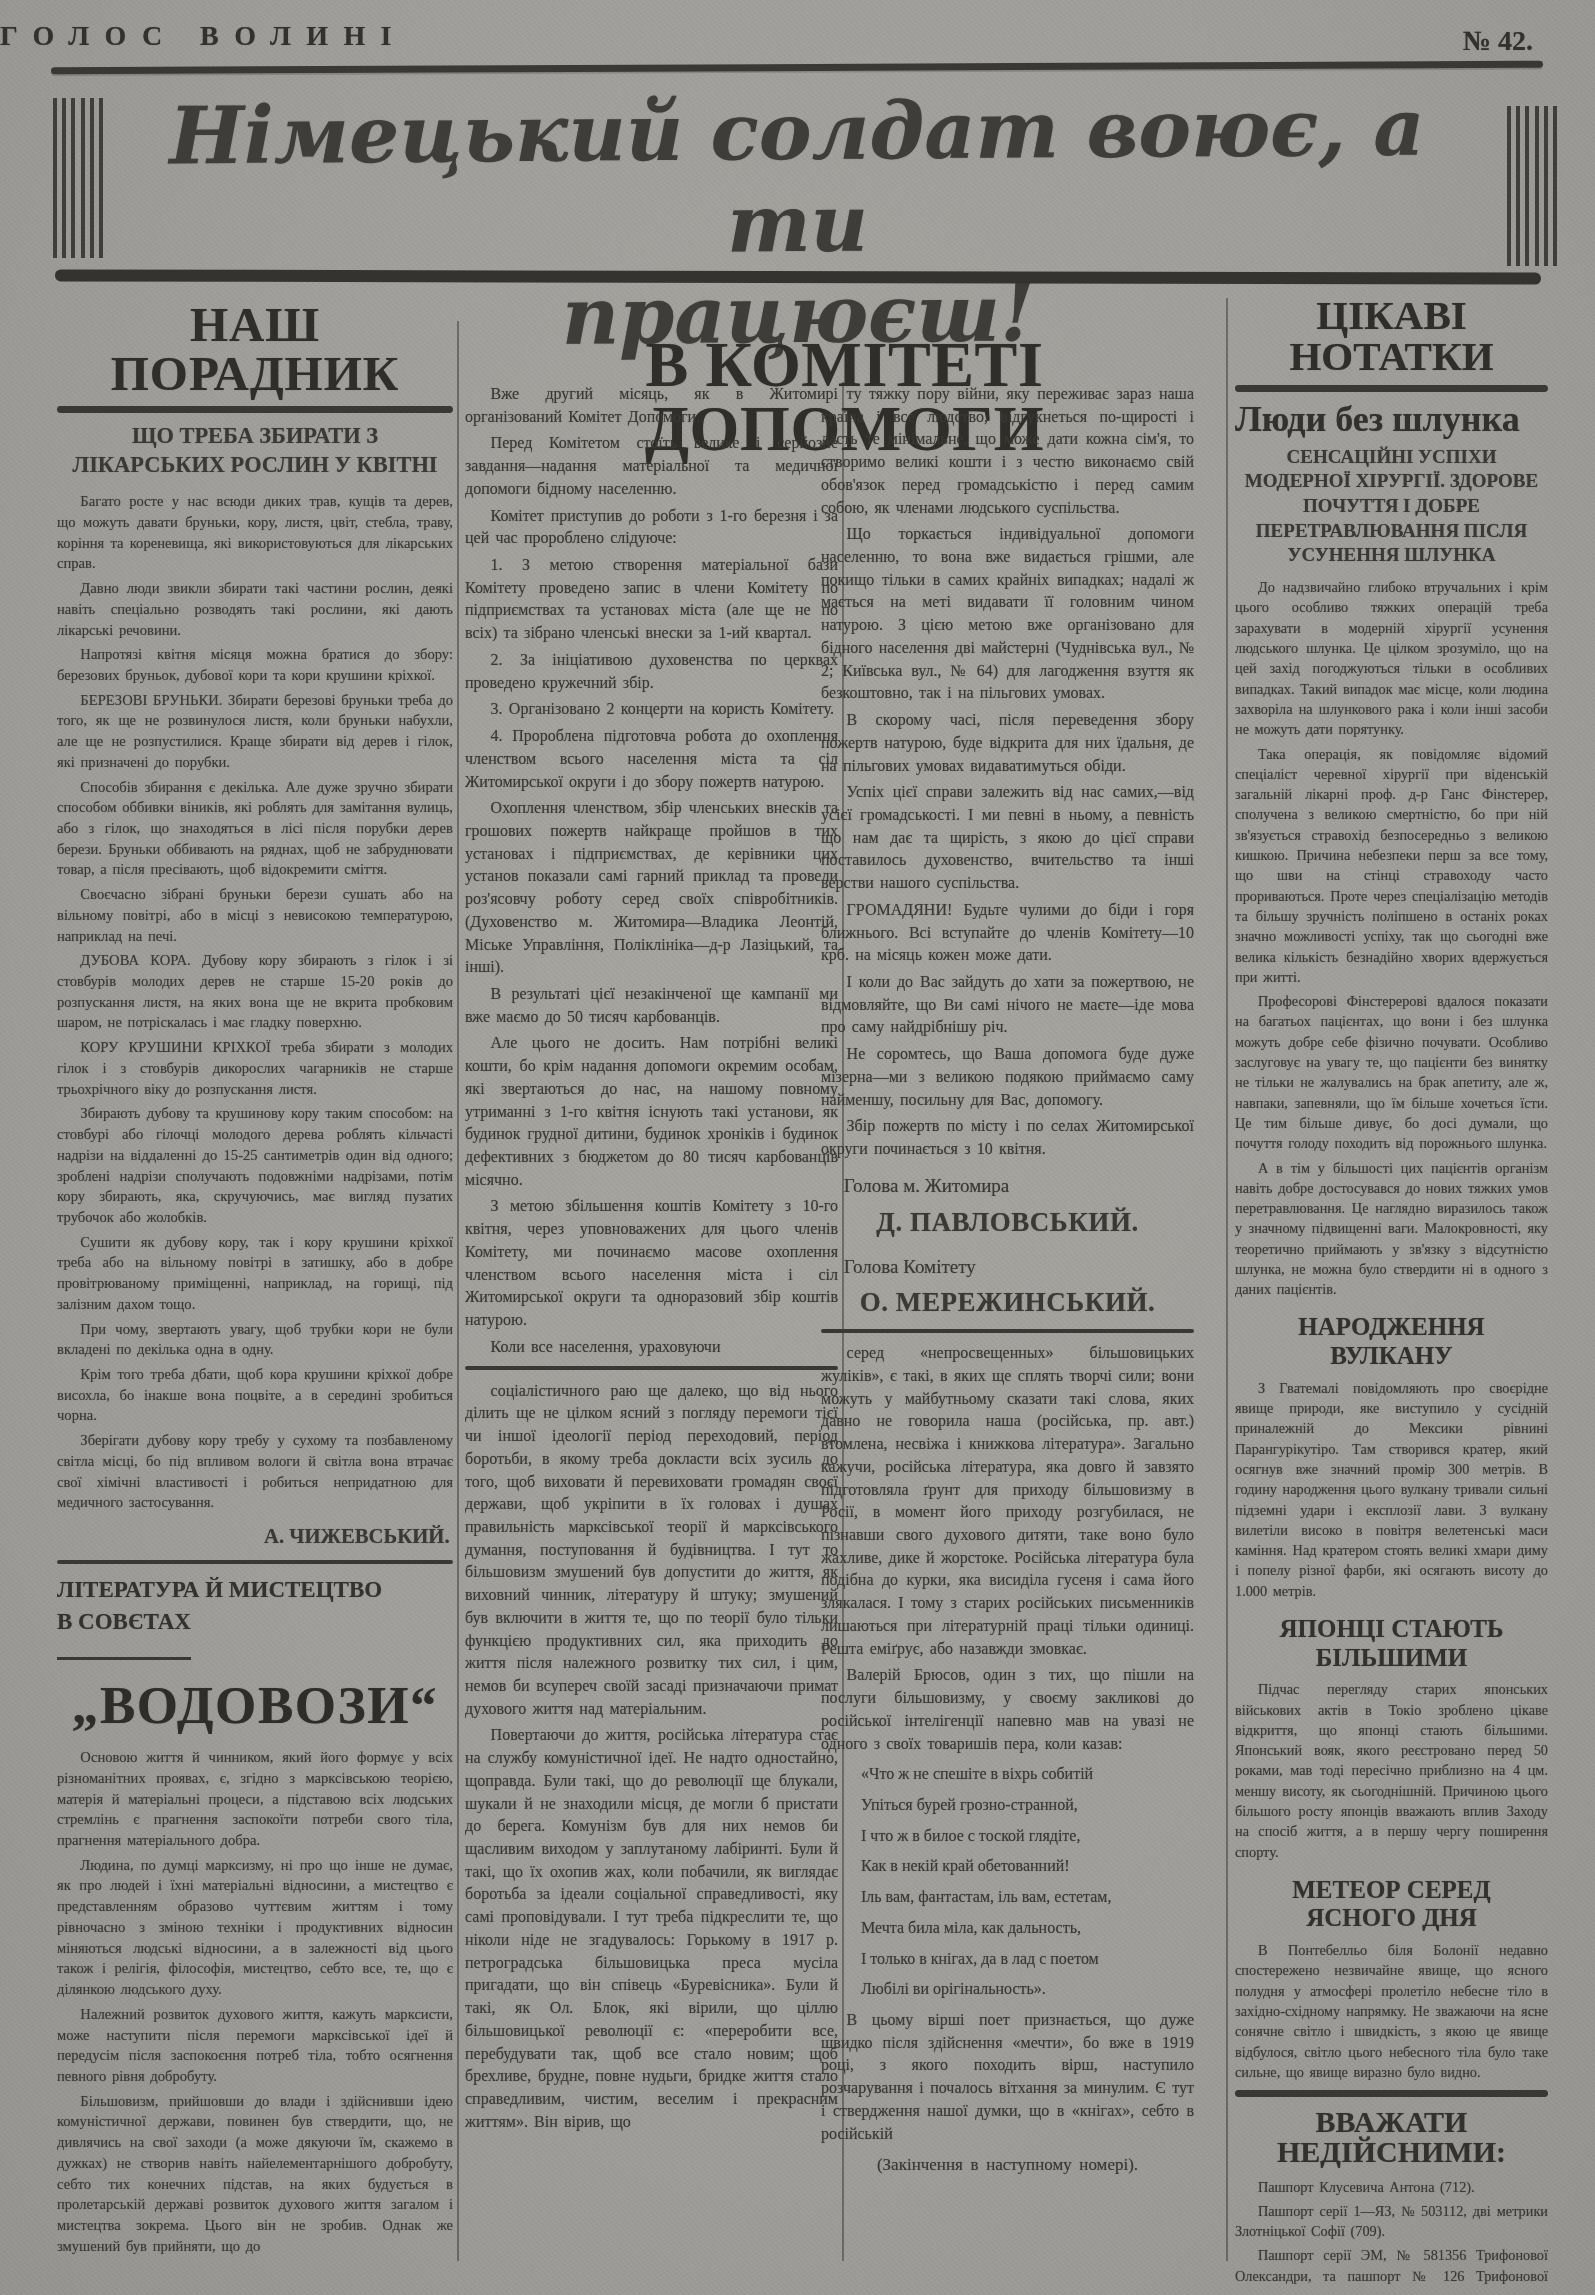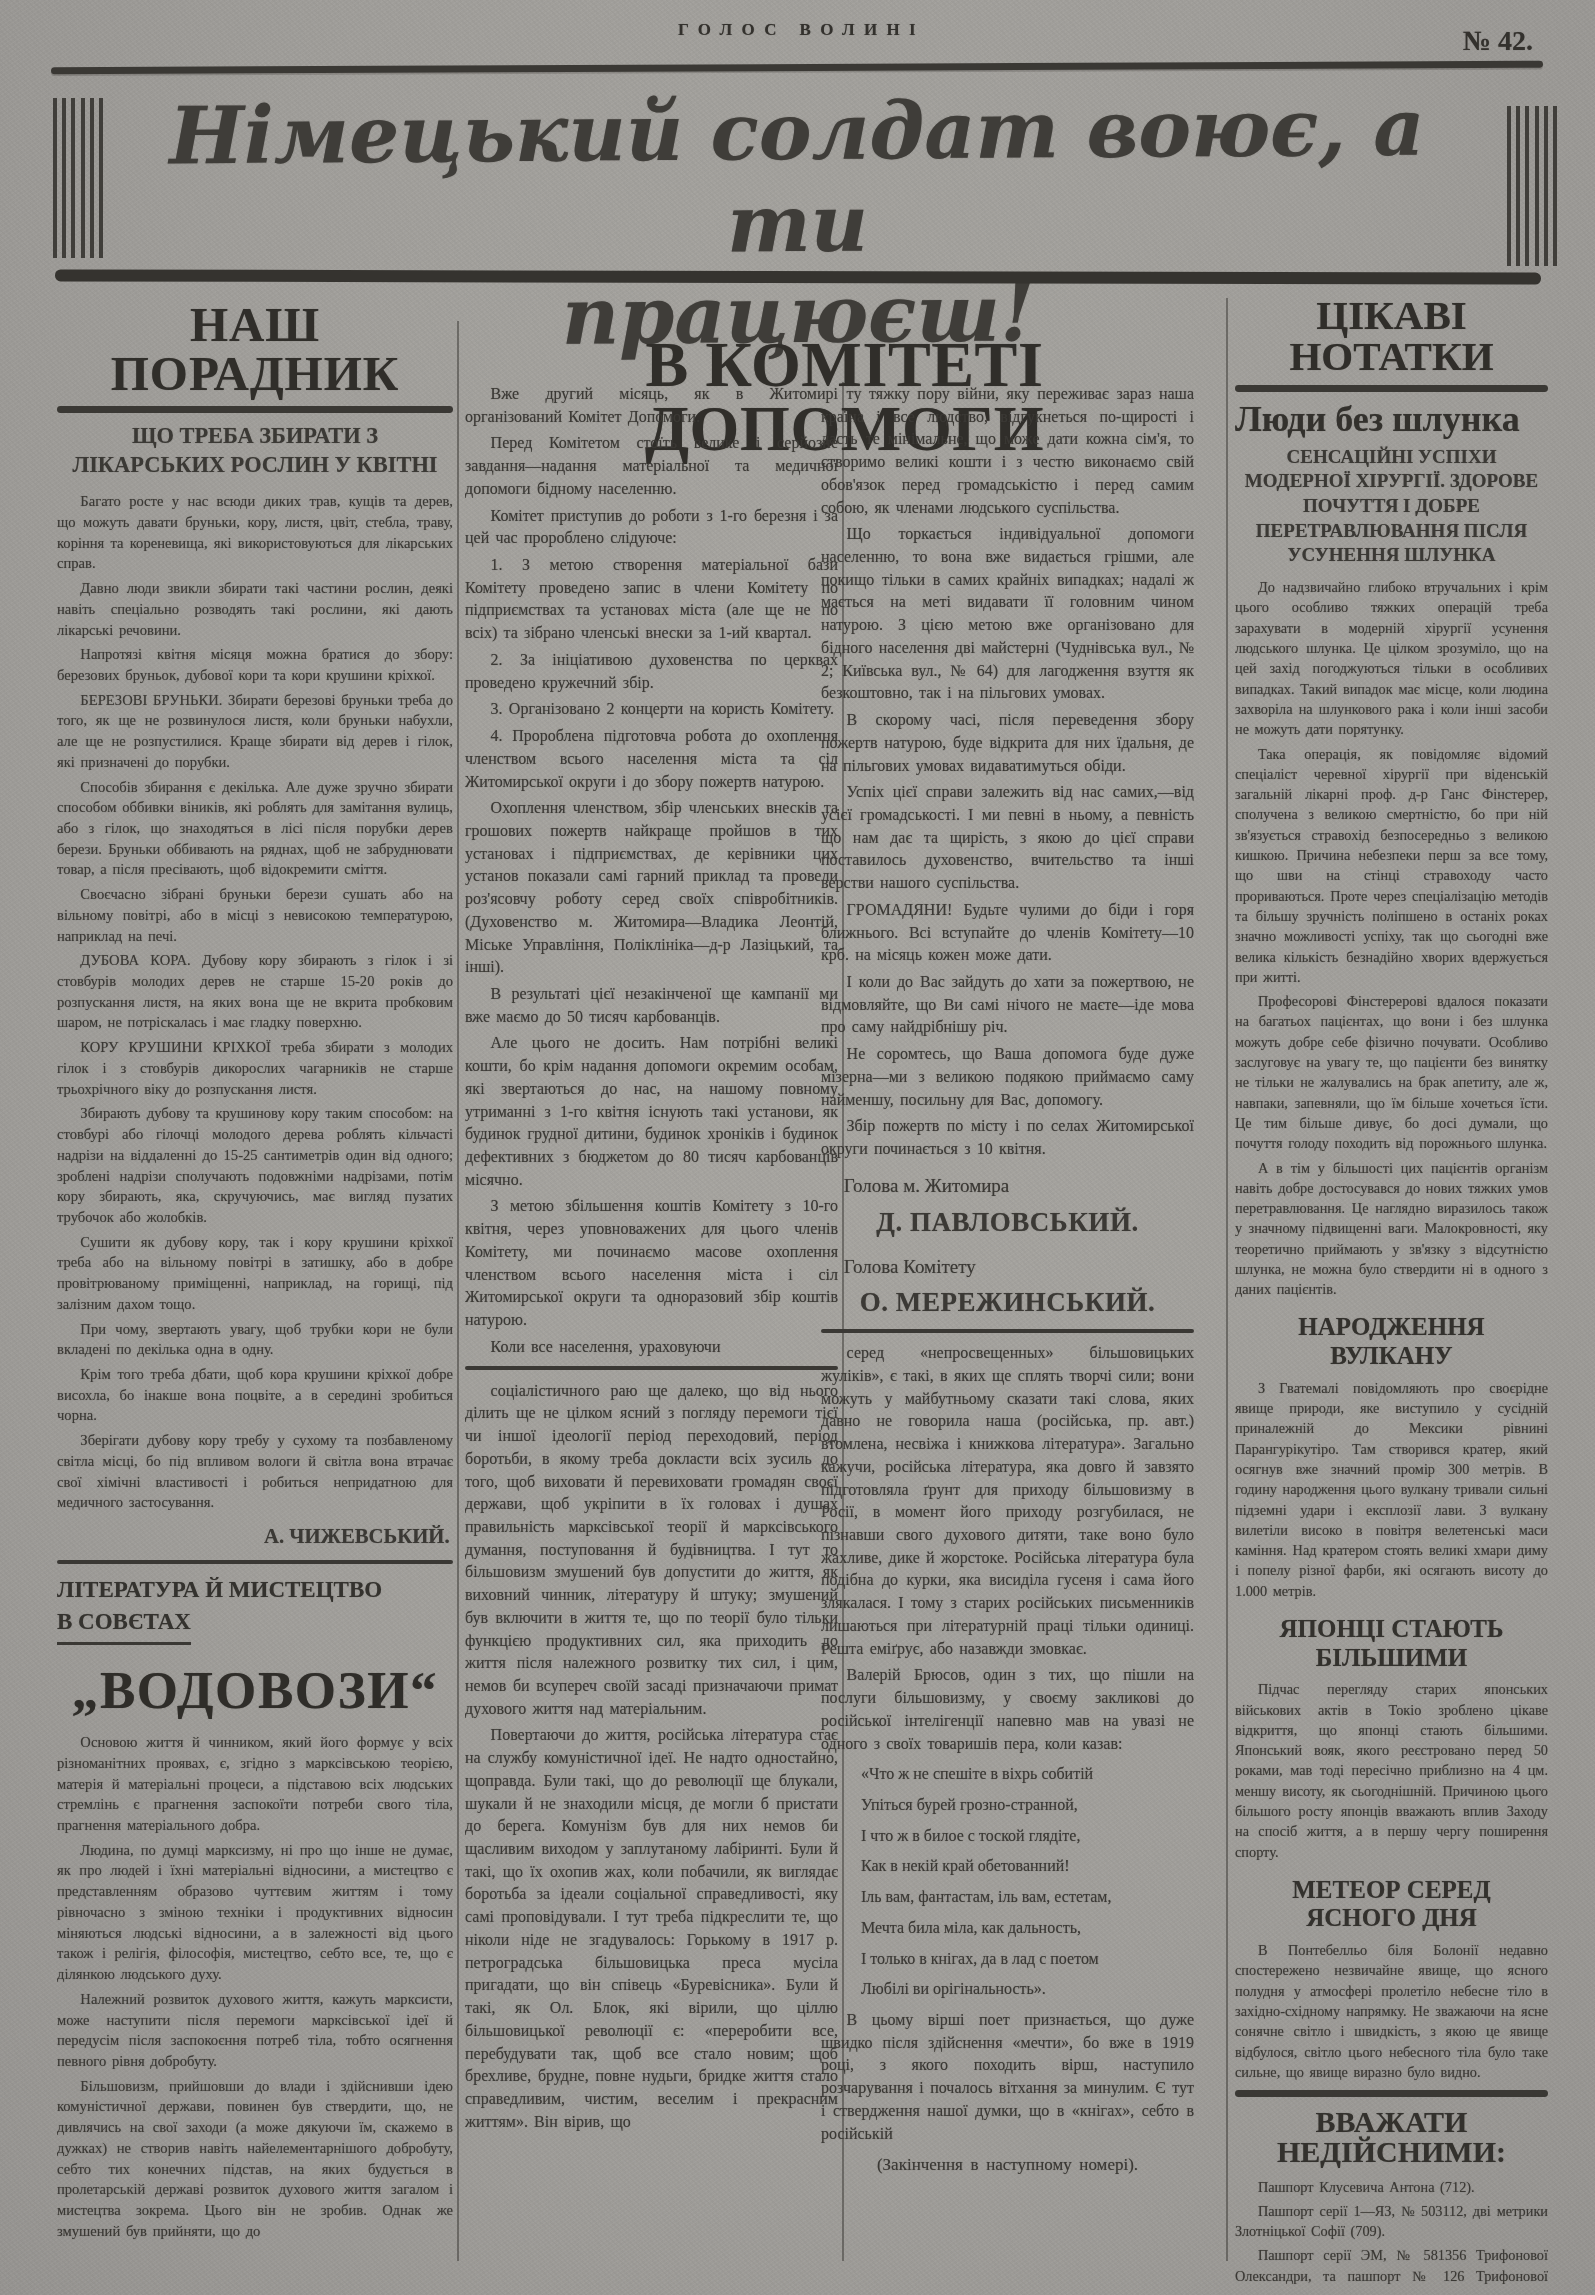--- a/index.html
+++ b/index.html
@@ -9,22 +9,22 @@
       repeating-linear-gradient(47deg, rgba(0,0,0,0.015) 0 1.7px, rgba(255,255,255,0.012) 1.7px 4px),
       repeating-linear-gradient(-33deg, rgba(255,255,255,0.018) 0 1.1px, rgba(0,0,0,0.01) 1.1px 3.4px),
       radial-gradient(ellipse at 50% 40%, #a8a6a1 0%, #a09e9a 60%, #969491 100%);
     font-family:"Liberation Serif", serif;
     color:#3b3935;
   }
   .page *{box-sizing:border-box;}
   .txt{ text-shadow:0 0 0.9px rgba(59,57,53,.55); }
 
   
-  .masthead-title{position:absolute;top:19.5px;left:0;width:100%;text-align:center;
-    font-weight:bold;font-size:17px;letter-spacing:.55em;color:#33312d;padding-left:7px;}
+  .masthead-title{position:absolute;top:19.5px;left:0;width:100%;
+    font-weight:bold;font-size:28px;letter-spacing:.55em;color:#33312d;}
   .issue{position:absolute;top:25px;right:63px;font-weight:bold;font-size:28px;color:#33312d;}
   .rule-top{position:absolute;left:51px;width:1492px;top:64px;height:6.9px;background:#3a3834;
     transform:rotate(-.25deg);border-radius:4.6px;box-shadow:0 1.7px 0 rgba(58,56,52,.25);}
 
   
   .banner-bars{position:absolute;width:51px;height:160px;
     background:repeating-linear-gradient(90deg,#403e3a 0 4px, rgba(0,0,0,0) 4px 9.2px);}
   .bars-left{left:53px;top:98px;}
   .bars-right{left:1507px;top:106px;}
   .banner{position:absolute;left:149px;width:1297px;top:86px;text-align:center;
@@ -53,21 +53,21 @@
   .hrule{height:6.9px;background:#3a3834;margin:8px 0 9.2px;border-radius:3.4px;}
   .hrule.thin{height:4px;}
 
   .advisor-title{font-weight:bold;font-size:49px;line-height:1;text-align:center;
     letter-spacing:.02em;color:#302e2a;margin:2.3px 0 0;}
   .advisor-sub{font-weight:bold;font-size:22.4px;line-height:1.28;text-align:center;margin:3.4px 0 11.5px;}
   .sig{text-align:right;font-weight:bold;font-size:20.7px;margin:9.2px 3.4px 5.7px;}
 
   .kicker{font-weight:bold;font-size:23px;line-height:1.25;margin:12.6px 0 0;color:#34322e;}
   .kicker-u{font-weight:bold;font-size:23px;display:inline-block;border-bottom:3.4px solid #3a3834;
-    padding-bottom:3px;margin:1.1px 0 11.5px;color:#34322e;}
+    padding-bottom:18px;margin:1.1px 0 11.5px;color:#34322e;}
   .lit-title{font-weight:bold;font-size:53px;line-height:1;text-align:center;
     letter-spacing:.03em;margin:8px 0 15px;color:#2f2d29;}
 
   .notes-title{font-weight:bold;font-size:41px;line-height:1;text-align:center;color:#302e2a;margin:0;}
   .note-art-title{font-weight:bold;font-size:36px;line-height:1.05;margin:9.2px 0 5.7px;color:#33312d;}
   .note-sub{font-weight:bold;font-size:19px;line-height:1.3;text-align:center;margin:0 0 9.2px;}
   .sec-head{font-weight:bold;font-size:25px;line-height:1.15;text-align:center;margin:13.8px 0 6.9px;color:#33312d;}
   .invalid-head{font-weight:bold;font-size:30px;line-height:1;text-align:center;margin:10.3px 0 9.2px;color:#33312d;}
 
   .sig-label{font-size:19px;margin:12.6px 0 0;text-indent:1.2em;}

